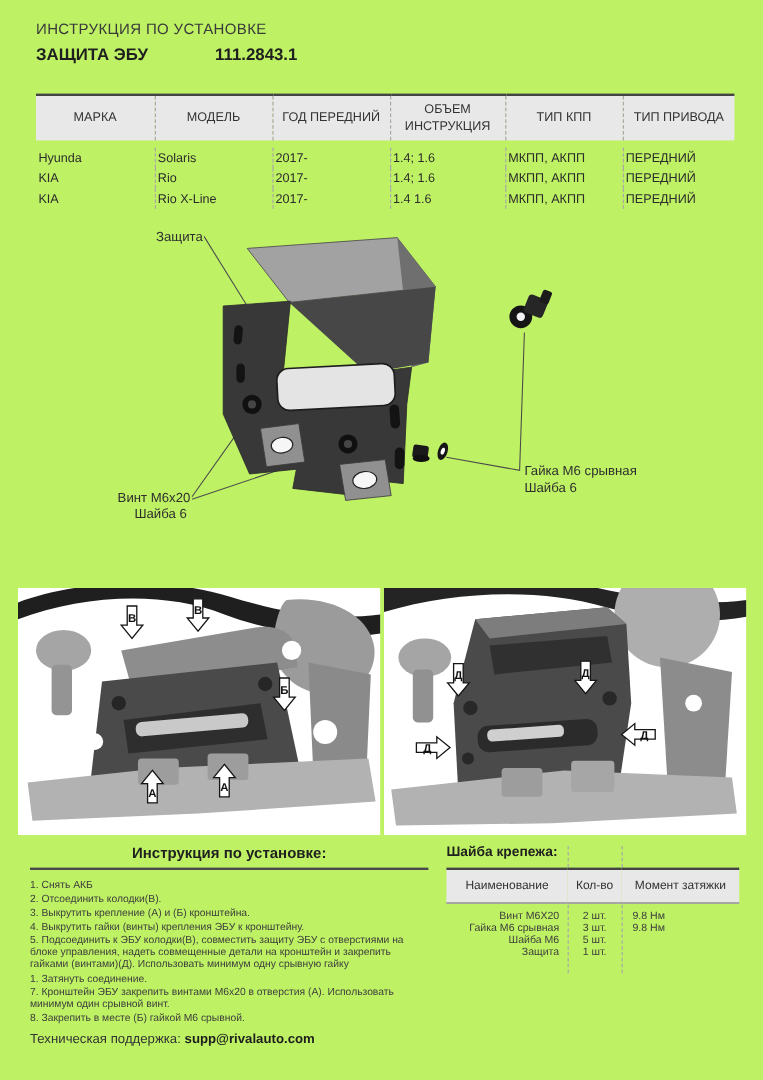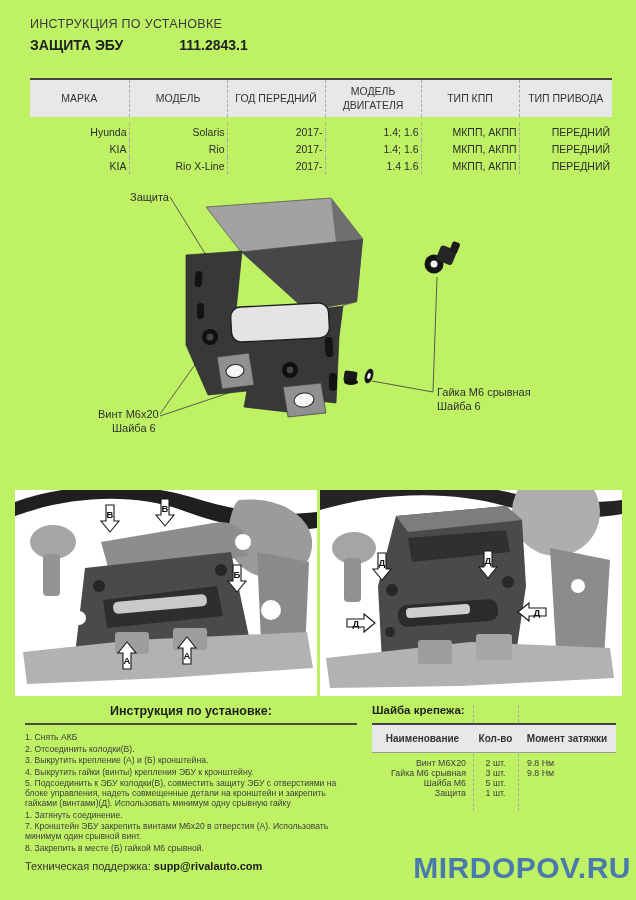--- a/index.html
+++ b/index.html
@@ -9,21 +9,21 @@
   
   .doc-title{position:absolute;left:30px;top:17px;font-size:12.5px;letter-spacing:.3px;color:#3a3a3a;}
   .doc-subtitle{position:absolute;left:30px;top:37px;font-size:14px;font-weight:bold;color:#1f1f1f;display:flex;text-align:center;}
   .part-number{margin-left:56px;}
 
   
   .vehicle-table{position:absolute;left:30px;top:78px;width:582px;border-collapse:collapse;table-layout:fixed;}
   .vehicle-table th{background:#e8e8e8;border-top:2px solid #434343;font-size:10.5px;font-weight:normal;
       color:#333;text-align:center;vertical-align:middle;height:33px;padding:2px 6px;line-height:1.25;}
   .vehicle-table th:not(:last-child),.vehicle-table td:not(:last-child){border-right:1px dashed #a9a9a9;}
-  .vehicle-table td{font-size:10.5px;text-align:right;color:#2c2c2c;height:17px;padding:0 2px;}
+  .vehicle-table td{font-size:10.5px;text-align:left;color:#2c2c2c;height:17px;padding:0 2px;}
   .vehicle-table tr.spacer td{height:6px;border-right:none;}
 
   
   .diagram{position:absolute;left:0;top:185px;width:636px;height:292px;}
   .diagram svg{display:block;}
   .dlabel{font-size:11px;fill:#2e2e2e;font-family:"Liberation Sans",sans-serif;}
   .lead{stroke:#4a4a4a;stroke-width:.9;fill:none;}
 
   
   .photo{position:absolute;top:490px;width:302px;height:206px;}
@@ -37,21 +37,21 @@
       border-bottom:2px solid #4a4a4a;margin-bottom:7px;text-align:center;}
   .step{font-size:8.6px;line-height:1.17;color:#3d3d3d;margin-bottom:1.5px;}
 
   
   .hardware{position:absolute;left:372px;top:704px;width:244px;}
   .hw-heading{font-size:11.5px;font-weight:bold;color:#1f1f1f;margin-bottom:7px;}
   .hw-dash{position:absolute;top:1px;height:106px;border-left:1px dashed #a9a9a9;}
   .hw-dash-1{left:101px;} .hw-dash-2{left:146px;}
   .hw-table{width:100%;border-collapse:collapse;table-layout:fixed;position:relative;}
   .hw-table th{background:#e8e8e8;border-top:2px solid #434343;border-bottom:1px solid #9a9a9a;
-      font-size:10px;font-weight:bold;color:#333;height:19px;padding:4px;}
+      font-size:10px;font-weight:normal;color:#333;height:19px;padding:4px;}
   .hw-table td{font-size:8.8px;color:#3d3d3d;height:9.5px;padding:0;}
   .hw-table tr:first-child td{padding-top:5px;}
   .hw-name{text-align:right;padding-right:7px !important;}
   .hw-qty{text-align:center;margin-top:12px;}
   .hw-torque{text-align:left;padding-left:9px !important;}
 
   
   .footer-note{position:absolute;left:25px;top:844px;font-size:11px;color:#333;}
   .footer-support{position:absolute;left:25px;top:860px;font-size:11px;color:#333;}
   .footer-support b{color:#1d1d1d;}
@@ -75,21 +75,21 @@
         <col style="width:98px">
         <col style="width:96px">
         <col style="width:98px">
         <col style="width:93px">
       </colgroup>
     <thead>
       <tr>
         <th>МАРКА</th>
         <th>МОДЕЛЬ</th>
         <th>ГОД ПЕРЕДНИЙ</th>
-        <th>МОДЕЛЬ ДВИГАТЕЛЯ</th>
+        <th>ОБЪЕМ ИНСТРУКЦИЯ</th>
         <th>ТИП КПП</th>
         <th>ТИП ПРИВОДА</th>
       </tr>
     </thead>
     <tbody>
       <tr class="spacer">
           <td colspan="6"></td>
         </tr>
       <tr>
         <td>Hyunda</td>
@@ -313,15 +313,14 @@
           <td class="hw-torque"></td>
         </tr>
       </tbody>
     </table>
   </div>
 
   <div class="footer-support">
     <span>Техническая поддержка:</span>
     <b>supp@rivalauto.com</b>
   </div>
-  <div class="watermark" style="color: rgb(74, 122, 172);">MIRDOPOV.RU</div>
 
 </div>
 
 </body></html>

